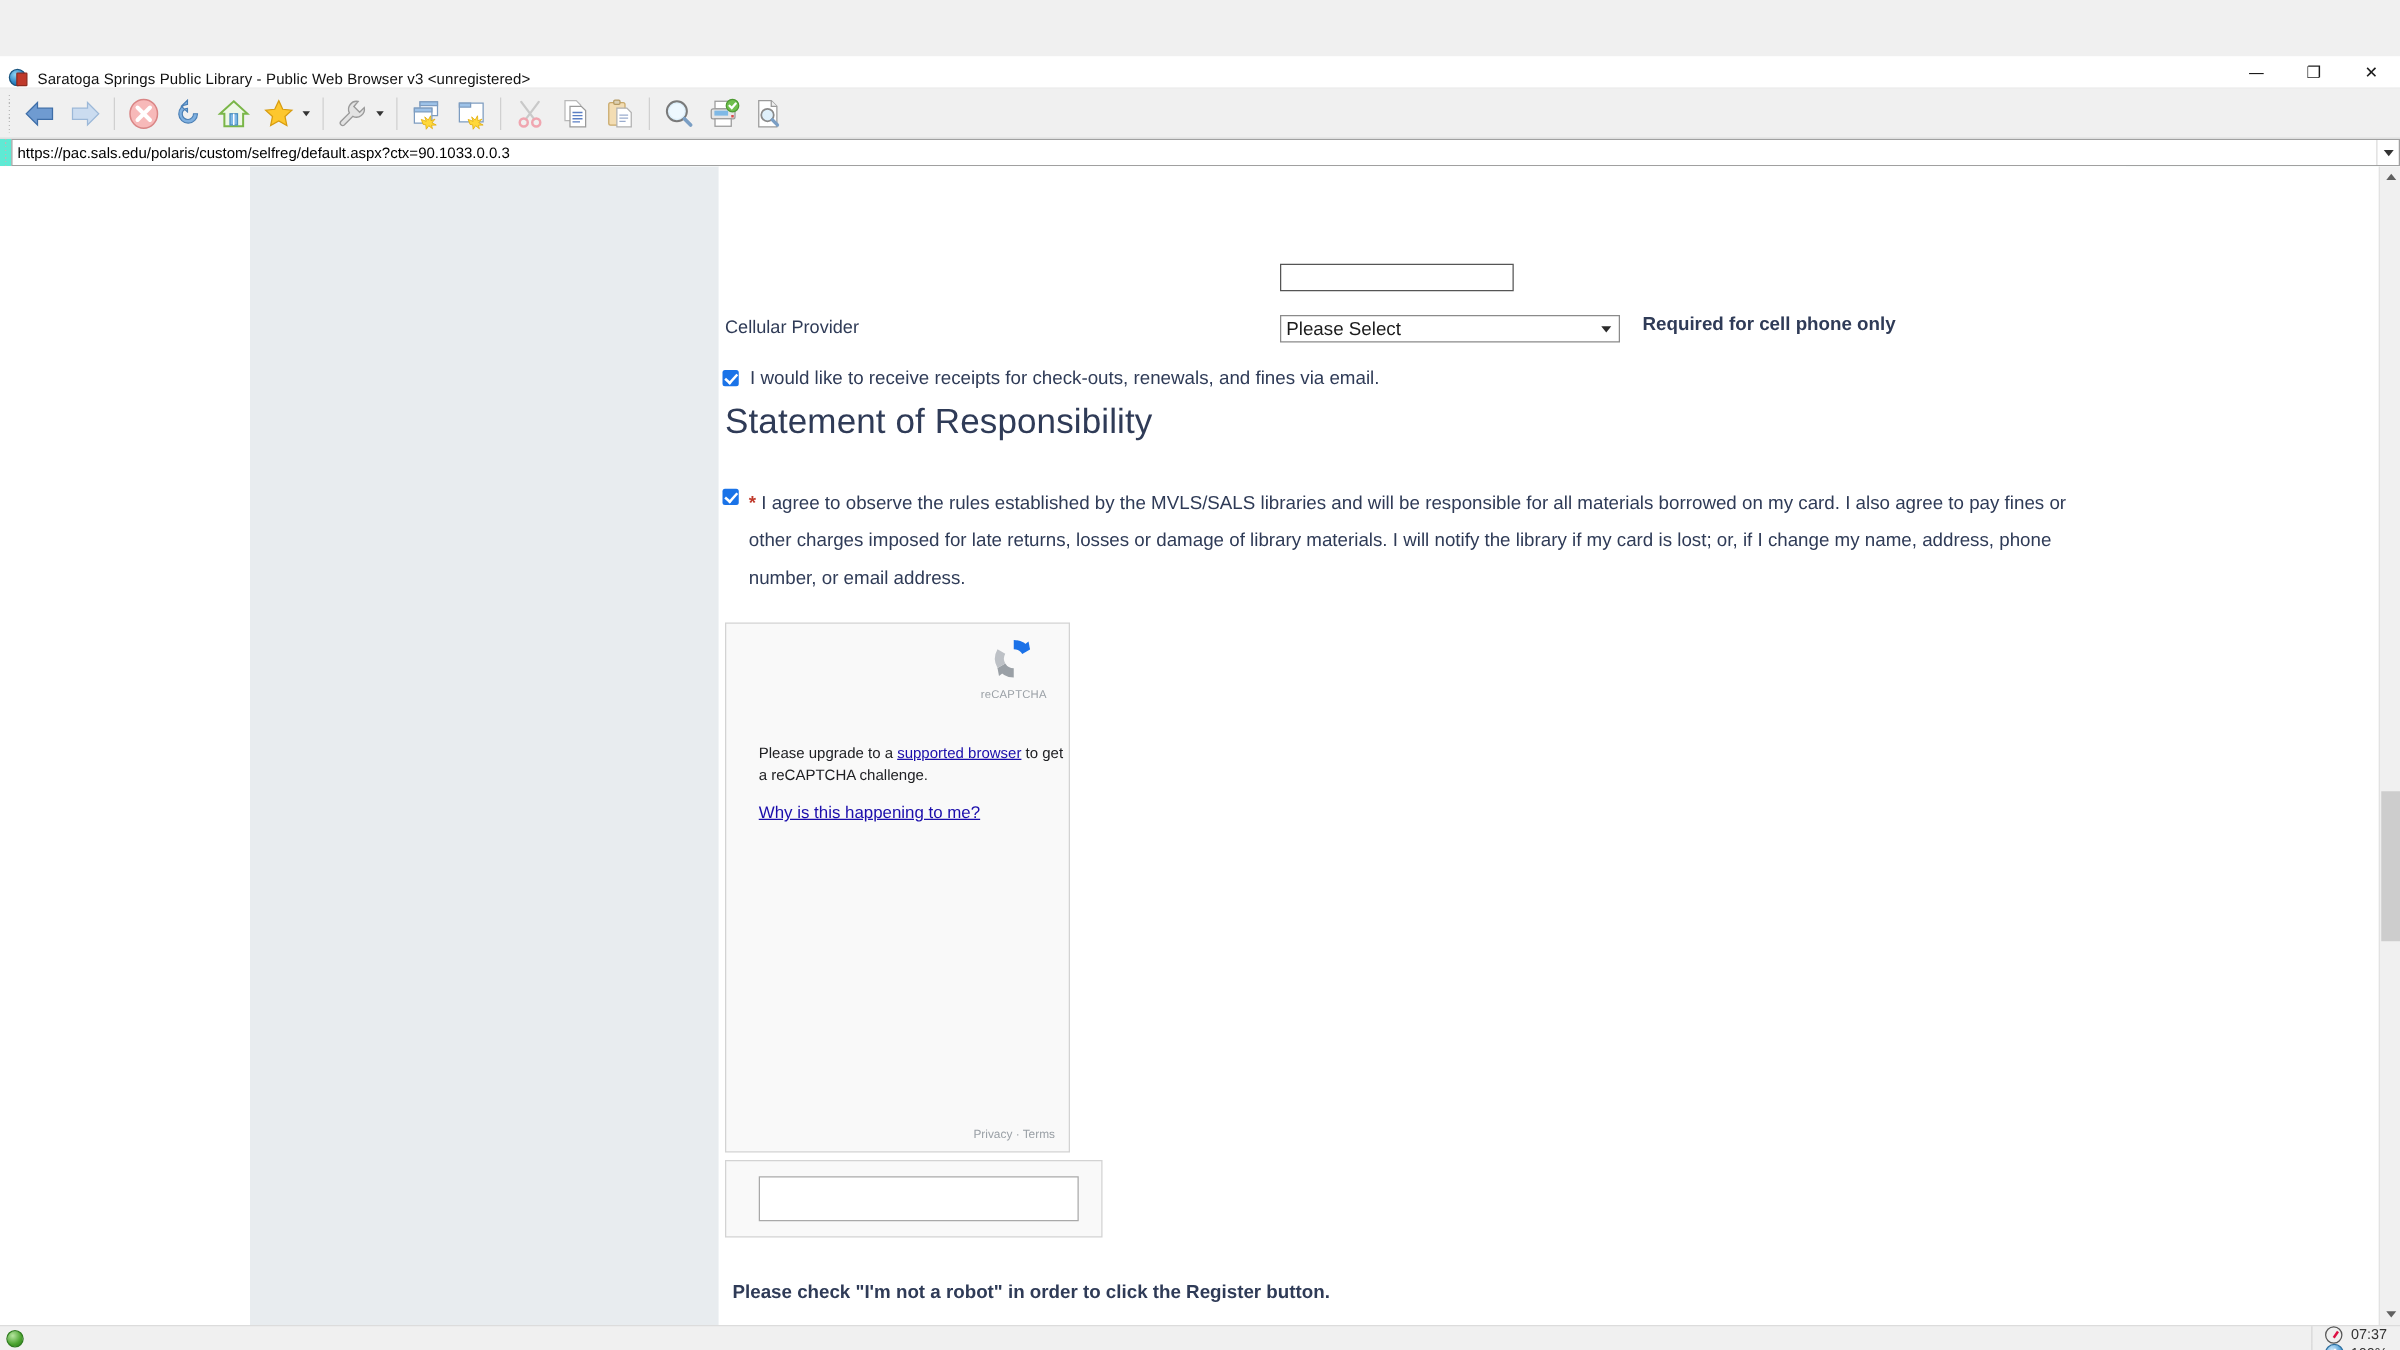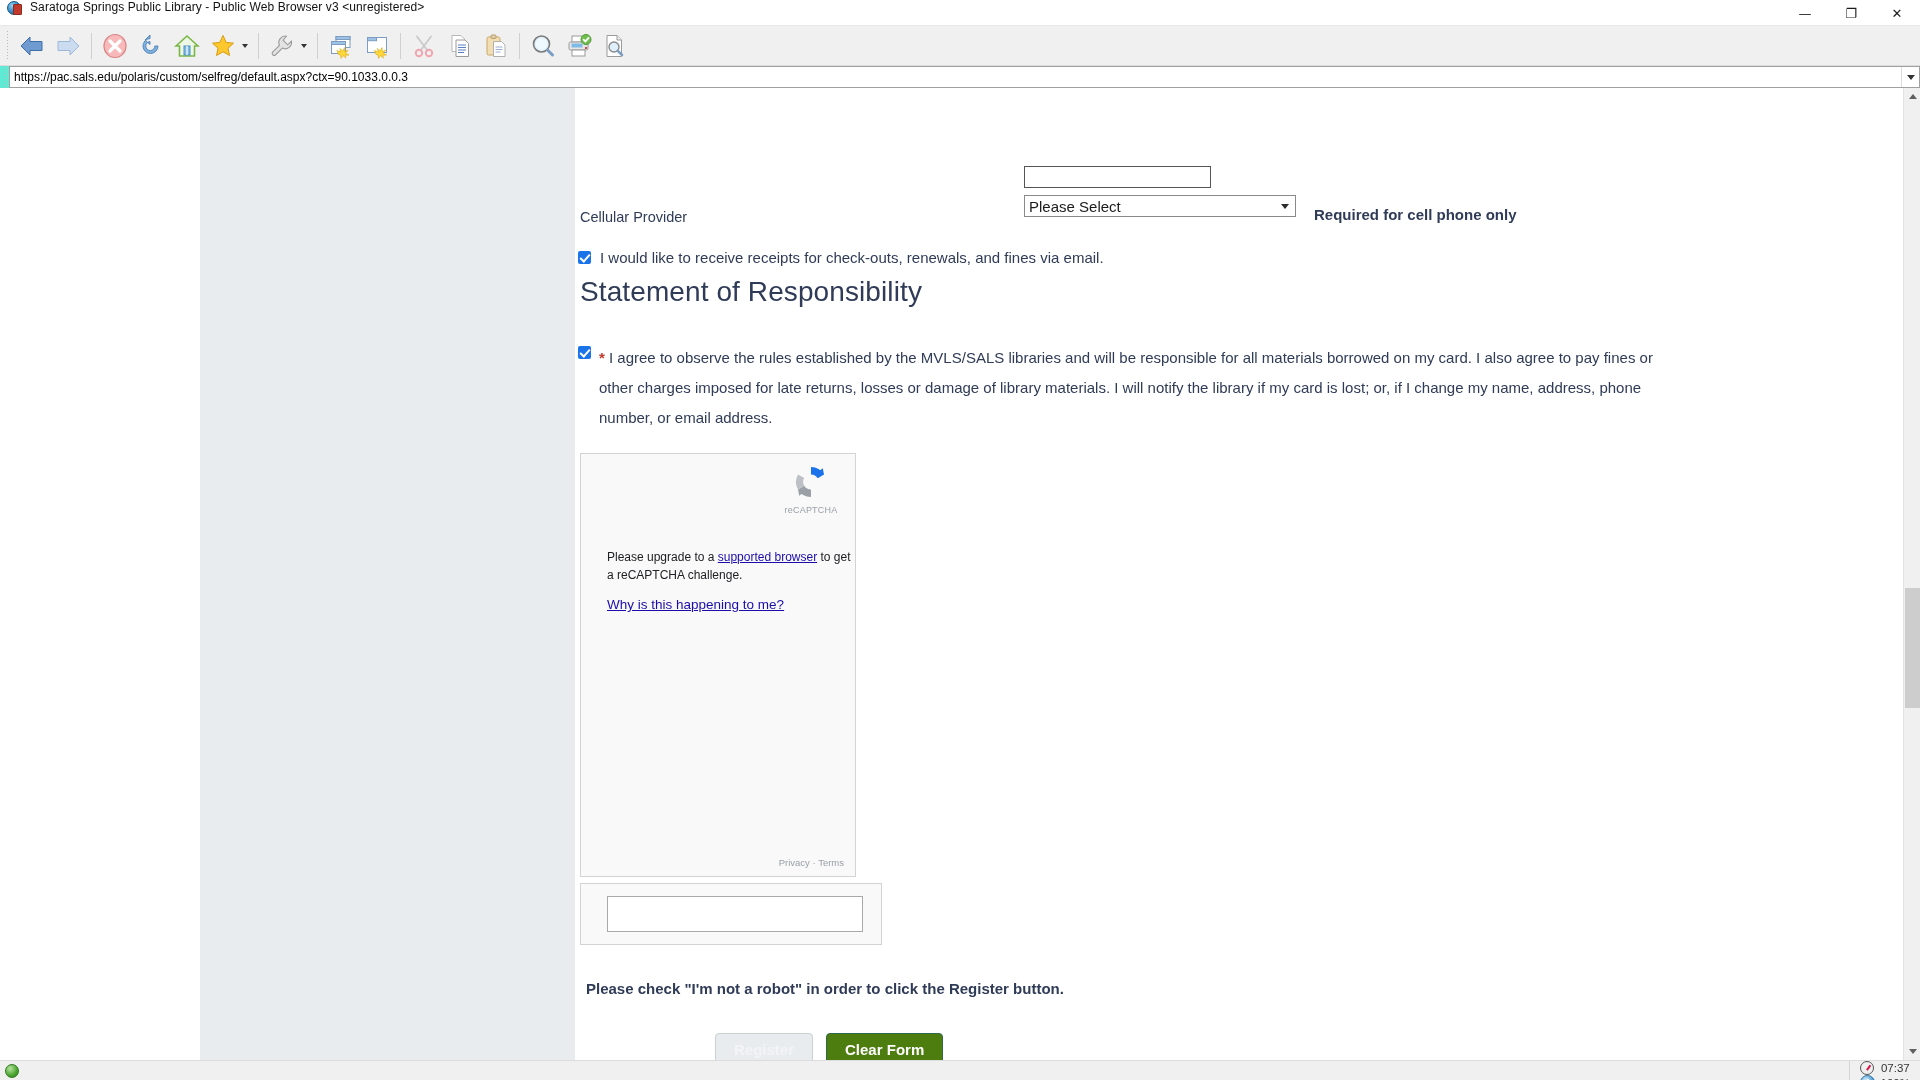--- a/index.html
+++ b/index.html
@@ -7,22 +7,22 @@
   body {
     width:1920px; height:1080px; overflow:hidden;
     font-family:"Liberation Sans", sans-serif;
     background:#ffffff;
   }
 
   
   #app { width:1920px; height:1080px; display:flex; flex-direction:column; background:#f0f0f0; }
 
   .titlebar{
-    height:26px; background:#ffffff; display:flex; align-items:flex-start;
-    border-bottom:1px solid #e8e8e8; flex:0 0 26px; position:relative;
+    height:26px; background:#ffffff; display:flex; align-items:flex-end;
+    border-bottom:1px solid #e8e8e8; flex:0 0 26px; position:relative;margin-top:45px;
   }
   .title-icon{ width:16px;height:16px;margin-left:7px;margin-right:7px;position:relative;flex:0 0 16px;}
   .title-icon .globe{
     position:absolute;left:0;top:1px;width:14px;height:14px;border-radius:50%;
     background:radial-gradient(circle at 35% 30%, #8fd3f4 0%, #2f86c5 55%, #1c5f92 100%);
     border:1px solid #1a5580;
   }
   .title-icon .book{
     position:absolute;left:6px;top:4px;width:9px;height:11px;background:#c0392b;
     border:1px solid #8e2a1e; border-radius:1px;
@@ -65,21 +65,21 @@
   
   .sheet{ position:absolute; left:0; top:0; width:1701px; height:988px; background:#fff; }
   .gutter{ position:absolute; left:200px; top:0; width:375px; height:988px; background:#e8ecef; }
   .contentcol{ position:absolute; left:575px; top:0; width:1126px; background:#fff; min-height:988px;}
   .whiteleft{ position:absolute; left:0; top:0; width:200px; height:988px; background:#fff;}
   .lbl{ color:#2f3b57; font-size:14.5px; }
   .topfield{
      position:absolute; left:1024px; top:78px; width:187px; height:22px;
      border:1px solid #555; background:#fff;
   }
-  .selwrap{ position:absolute; left:1024px; top:107px; width:300px; height:22px;}
+  .selwrap{ position:absolute; left:1024px; top:119px; width:300px; height:22px;}
   .sel{
      width:272px;height:22px;border:1px solid #8a8a8a;background:#fff;
      display:flex;align-items:center;justify-content:space-between;
      font-size:15px;color:#1b1b1b;padding:0 2px 0 4px;font-family:"Liberation Sans",sans-serif;
   }
   .sel .ar{width:0;height:0;border-left:4px solid transparent;border-right:4px solid transparent;border-top:5px solid #2b2b2b;margin-right:4px;}
   .reqnote{ position:absolute; left:1314px; top:118px; font-size:15px; font-weight:bold; color:#2f3b57;}
 
   .cellbl{ position:absolute; left:580px; top:121px; }
 

